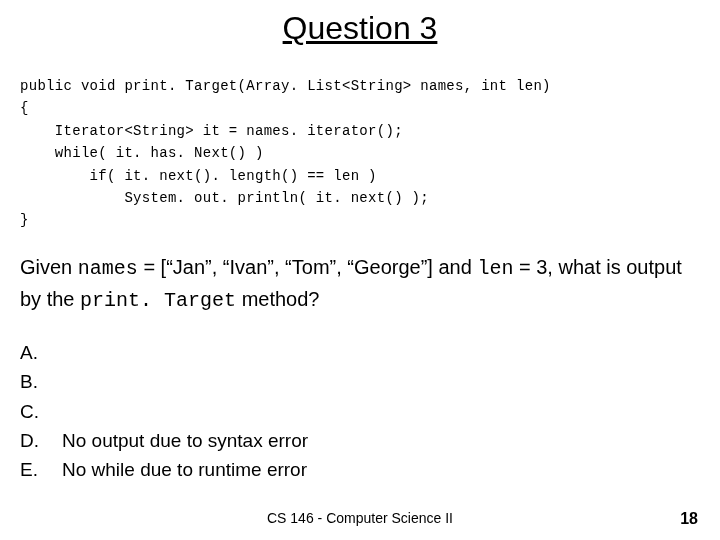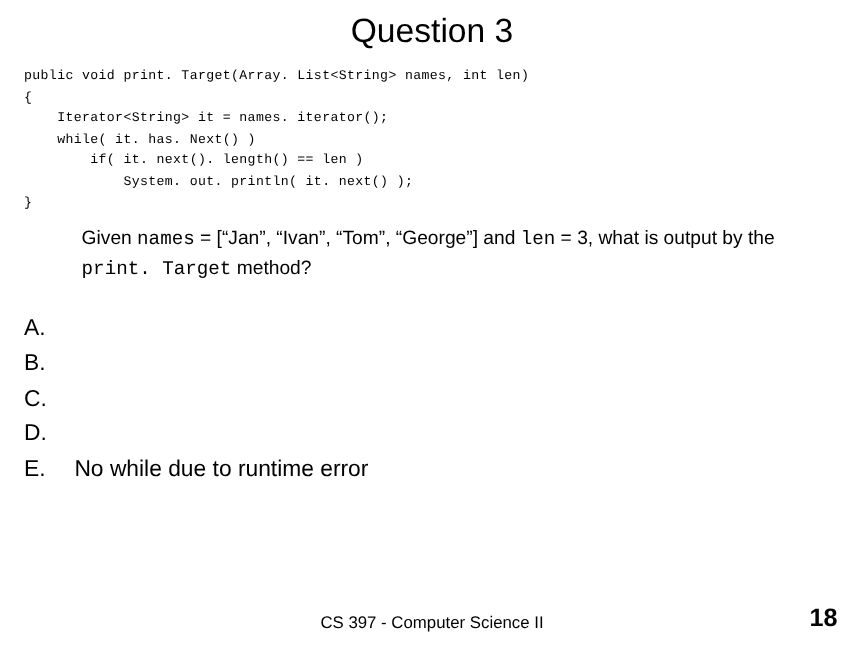--- a/index.html
+++ b/index.html
@@ -12,40 +12,40 @@
       position: relative;
       overflow: hidden;
     }
     .slide {
       width: 100%;
       height: 100%;
       padding: 10px 20px 0 20px;
       position: relative;
     }
     .title {
-      font-size: 28px;
+      font-size: 32px;
       font-weight: 400;
       text-align: center;
-      margin-bottom: 14px;
+      margin-bottom: 28px;
       font-family: Arial, sans-serif;
+      text-decoration: underline;
     }
     .code-block {
       font-family: "Courier New", Courier, monospace;
-      font-size: 11px;
+      font-size: 14px;
       line-height: 1.6;
       white-space: pre;
-      margin-bottom: 8px;
+      margin-bottom: 20px;
       letter-spacing: 0.3px;
     }
     .question-text {
-      font-size: 16px;
+      font-size: 20px;
       line-height: 1.55;
       margin-bottom: 22px;
       font-family: Arial, sans-serif;
-      margin-left: 48px;
     }
     .mono {
       font-family: "Courier New", Courier, monospace;
     }
     .answers {
       font-size: 19px;
       line-height: 1.55;
     }
     .answer-row {
       display: flex;
@@ -60,21 +60,21 @@
       left: 0;
       width: 100%;
       text-align: center;
       font-size: 14px;
       font-family: Arial, sans-serif;
     }
     .page-number {
       position: absolute;
       bottom: 12px;
       right: 22px;
-      font-size: 21px;
+      font-size: 16px;
       font-weight: bold;
     }
   </style>
 </head>
 <body>
 
 <div class="slide">
 
   <h1 class="title">Question 3</h1>
 
@@ -95,23 +95,24 @@
       <span class="answer-letter">A.</span>
     </div>
     <div class="answer-row">
       <span class="answer-letter">B.</span>
     </div>
     <div class="answer-row">
       <span class="answer-letter">C.</span>
     </div>
     <div class="answer-row">
       <span class="answer-letter">D.</span>
+      <span>No output due to syntax error</span>
     </div>
     <div class="answer-row">
       <span class="answer-letter">E.</span>
       <span>No while due to runtime error</span>
     </div>
   </div>
 
-  <div class="footer">CS 397 - Computer Science II</div>
+  <div class="footer">CS 146 - Computer Science II</div>
   <div class="page-number">18</div>
 
 </div>
 
 </body></html>

